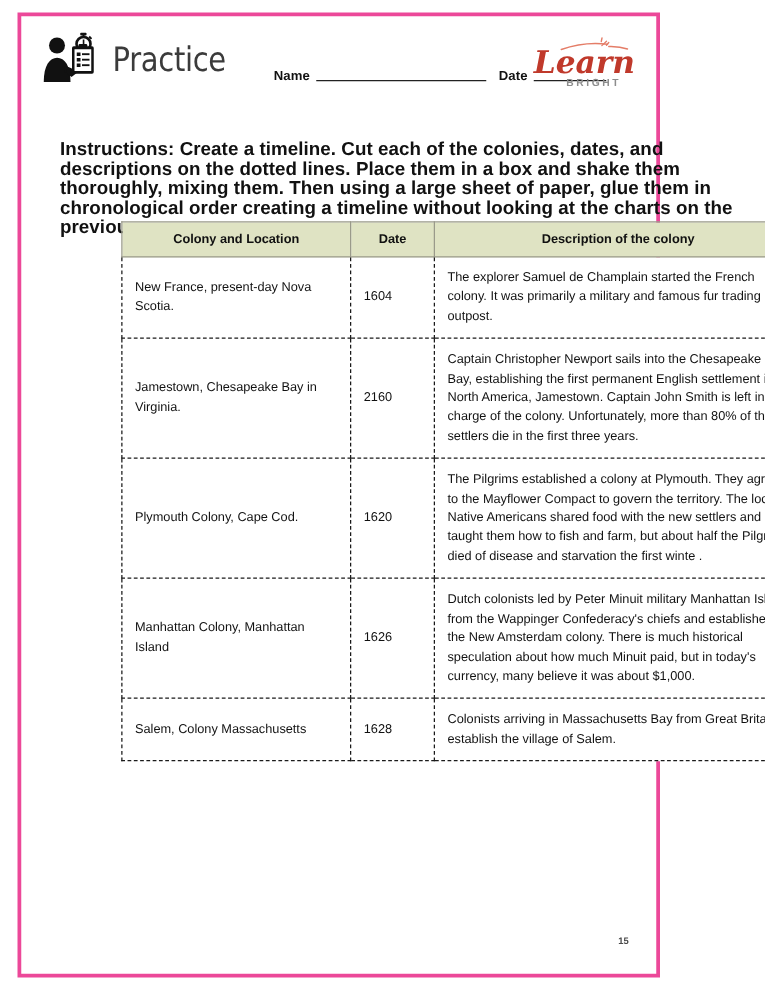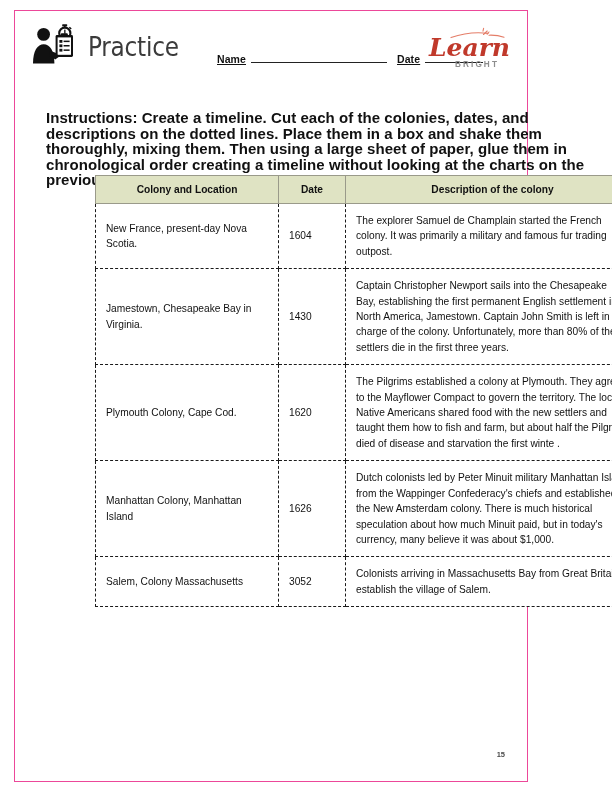--- a/index.html
+++ b/index.html
@@ -14,21 +14,21 @@
     color: #1a1a1a;
     position: relative;
     overflow: hidden;
   }
   .page {
     position: absolute;
     left: 14px;
     top: 10px;
     width: 514px;
     height: 772px;
-    border: 1px solid #ec4899;
+    border: 3px solid #ec4899;
     box-sizing: border-box;
   }
 
   
   .header {
     position: absolute;
     left: 16px;
     top: 12px;
     right: 10px;
     height: 60px;
@@ -61,21 +61,21 @@
     position: absolute;
     left: 186px;
     top: 30px;
     display: flex;
     align-items: flex-end;
     font-size: 10.5px;
     font-weight: bold;
     color: #111;
     letter-spacing: 0.1px;
   }
-  .fld-label { white-space: nowrap; text-decoration: underline; }
+  .fld-label { white-space: nowrap; }
   .fld-rule-long {
     display: inline-block;
     width: 136px;
     border-bottom: 1.3px solid #222;
     margin: 0 10px 2px 5px;
   }
   .fld-rule-short {
     display: inline-block;
     width: 58px;
     border-bottom: 1.3px solid #222;
@@ -249,36 +249,36 @@
         </tr>
       </thead>
       <tbody>
         <tr>
           <td class="col-colony">New France, present-day Nova Scotia.</td>
           <td class="col-date">1604</td>
           <td class="col-desc">The explorer Samuel de Champlain started the French colony. It was primarily a military and famous fur trading outpost.</td>
         </tr>
         <tr>
           <td class="col-colony">Jamestown, Chesapeake Bay in Virginia.</td>
-          <td class="col-date">1430</td>
+          <td class="col-date">2160</td>
           <td class="col-desc">Captain Christopher Newport sails into the Chesapeake Bay, establishing the first permanent English settlement in North America, Jamestown. Captain John Smith is left in charge of the colony. Unfortunately, more than 80% of the settlers die in the first three years.</td>
         </tr>
         <tr>
           <td class="col-colony">Plymouth Colony, Cape Cod.</td>
           <td class="col-date">1620</td>
           <td class="col-desc">The Pilgrims established a colony at Plymouth. They agree to the Mayflower Compact to govern the territory. The local Native Americans shared food with the new settlers and taught them how to fish and farm, but about half the Pilgrims died of disease and starvation the first winte .</td>
         </tr>
         <tr>
           <td class="col-colony">Manhattan Colony, Manhattan Island</td>
           <td class="col-date">1626</td>
           <td class="col-desc">Dutch colonists led by Peter Minuit military Manhattan Island from the Wappinger Confederacy's chiefs and established the New Amsterdam colony. There is much historical speculation about how much Minuit paid, but in today's currency, many believe it was about $1,000.</td>
         </tr>
         <tr>
           <td class="col-colony">Salem, Colony Massachusetts</td>
-          <td class="col-date">3052</td>
+          <td class="col-date">1628</td>
           <td class="col-desc">Colonists arriving in Massachusetts Bay from Great Britain establish the village of Salem.</td>
         </tr>
       </tbody>
     </table>
   </div>
 
   <div class="page-num">15</div>
 
 </div>
 

